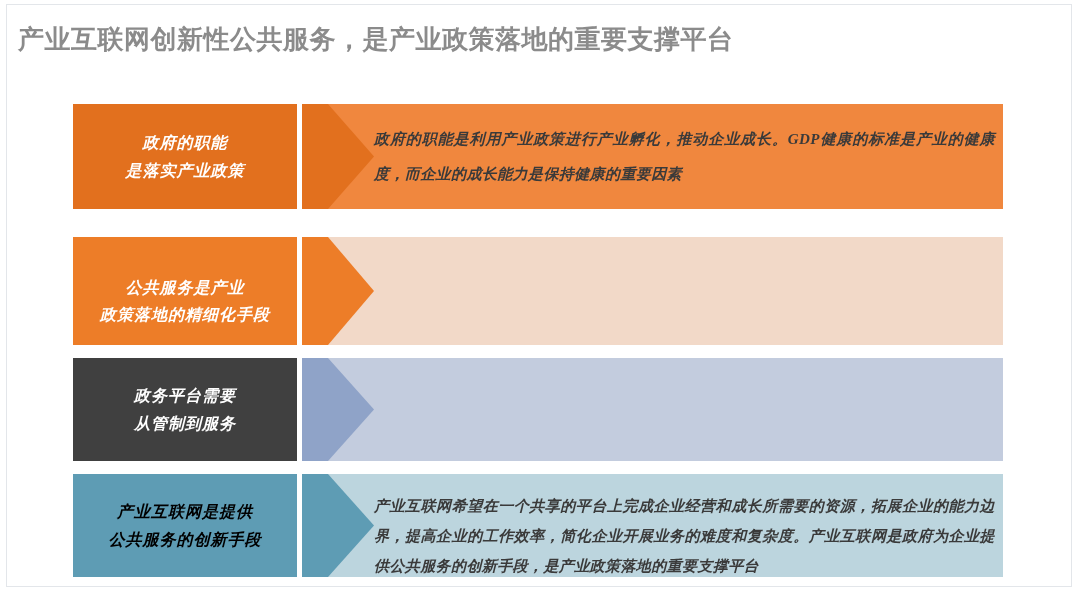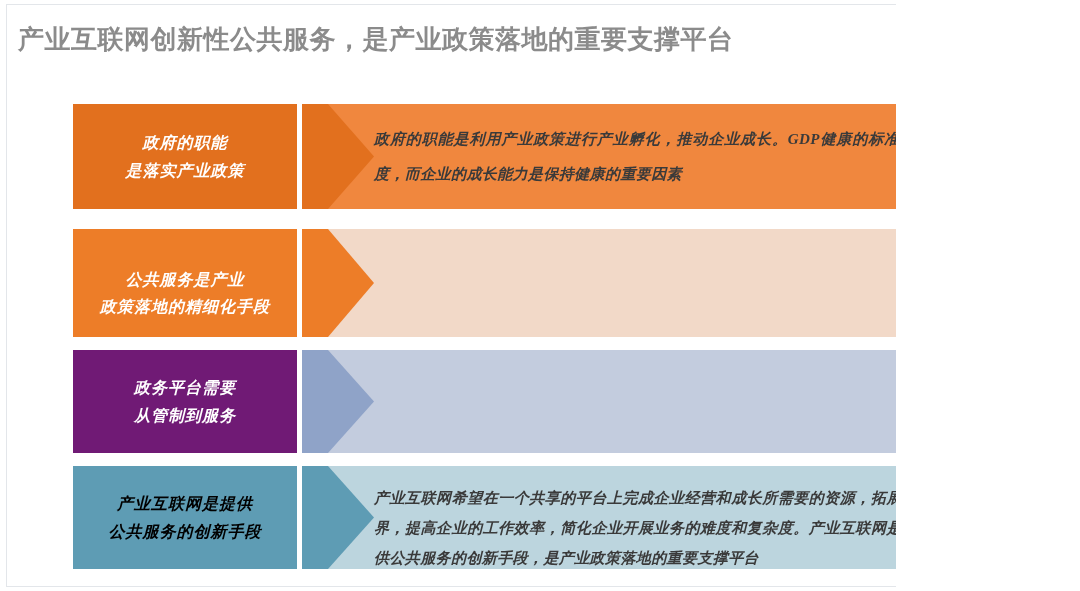--- a/index.html
+++ b/index.html
@@ -6,21 +6,21 @@
   html, body {
     margin: 0;
     padding: 0;
     background: #ffffff;
   }
   body {
     font-family: "Liberation Serif", "DejaVu Serif", serif;
   }
   .slide {
     position: relative;
-    width: 896px;
+    width: 1080px;
     height: 591px;
     background: #ffffff;
     box-sizing: border-box;
     overflow: hidden;
     padding-left: 45px;
   }
   .slide-border {
     position: absolute;
     left: 6px;
     top: 4px;
@@ -124,21 +124,21 @@
 </head>
 <body>
 
 <div class="slide">
 
   <div class="slide-border"></div>
 
   <div class="page-title">产业互联网创新性公共服务，是产业政策落地的重要支撑平台</div>
 
   <div class="rows" id="rows-container">
-      <div class="row row-1" style="height: 105px; margin-bottom: 20px; border-radius: 9px;">
+      <div class="row row-1" style="height: 105px; margin-bottom: 28px; border-radius: 9px;">
         <div class="row-panel" style="background: rgb(240, 135, 62);"></div>
         <div class="row-arrow">
           <svg viewBox="0 0 72 100" preserveAspectRatio="none" aria-hidden="true">
             <rect x="0" y="0" width="26" height="100" fill="#E2701E"></rect>
             <polygon points="26,0 72,50 26,100" fill="#E2701E"></polygon>
           </svg>
         </div>
         <div class="row-label" style="background: rgb(226, 112, 30);">
           <div class="row-label-text" style="color: rgb(255, 255, 255);">政府的职能
 是落实产业政策</div>
@@ -161,21 +161,21 @@
         </div>
       </div>
       <div class="row row-3" style="height: 103px; margin-bottom: 13px;">
         <div class="row-panel" style="background: rgb(195, 204, 222);"></div>
         <div class="row-arrow">
           <svg viewBox="0 0 72 100" preserveAspectRatio="none" aria-hidden="true">
             <rect x="0" y="0" width="26" height="100" fill="#8FA3C8"></rect>
             <polygon points="26,0 72,50 26,100" fill="#8FA3C8"></polygon>
           </svg>
         </div>
-        <div class="row-label" style="background: #701a75;">
+        <div class="row-label" style="background: #404040;">
           <div class="row-label-text" style="color: rgb(255, 255, 255);">政务平台需要
 从管制到服务</div>
         </div>
       </div>
       <div class="row row-4" style="height: 103px; margin-bottom: 0px;">
         <div class="row-panel" style="background: rgb(188, 213, 222);"></div>
         <div class="row-arrow">
           <svg viewBox="0 0 72 100" preserveAspectRatio="none" aria-hidden="true">
             <rect x="0" y="0" width="26" height="100" fill="#5E9CB4"></rect>
             <polygon points="26,0 72,50 26,100" fill="#5E9CB4"></polygon>

